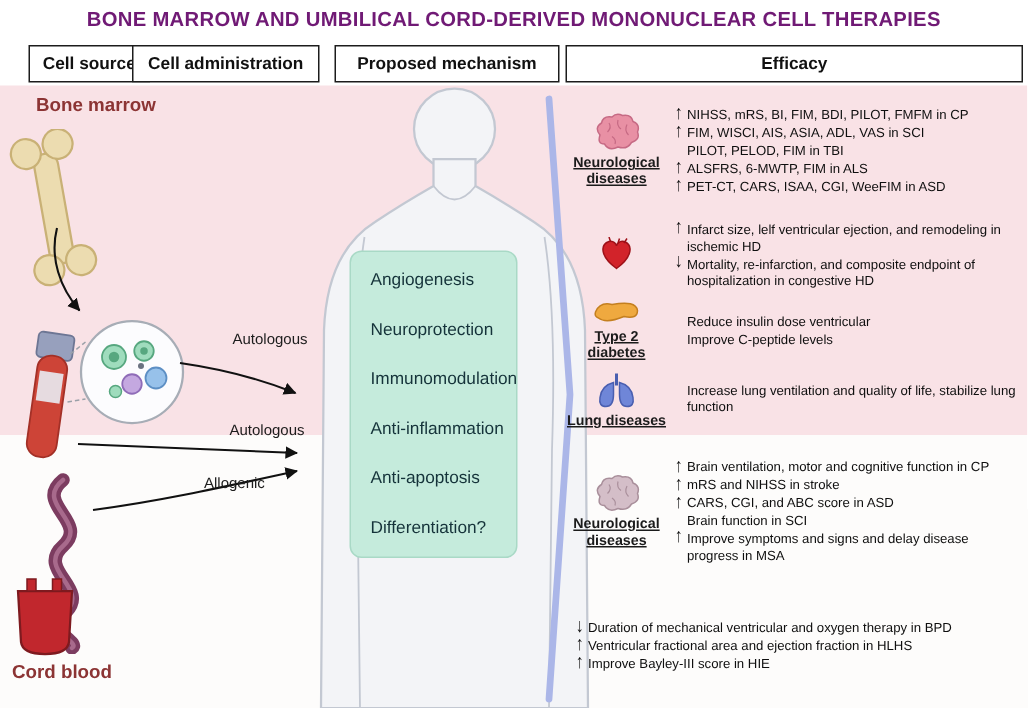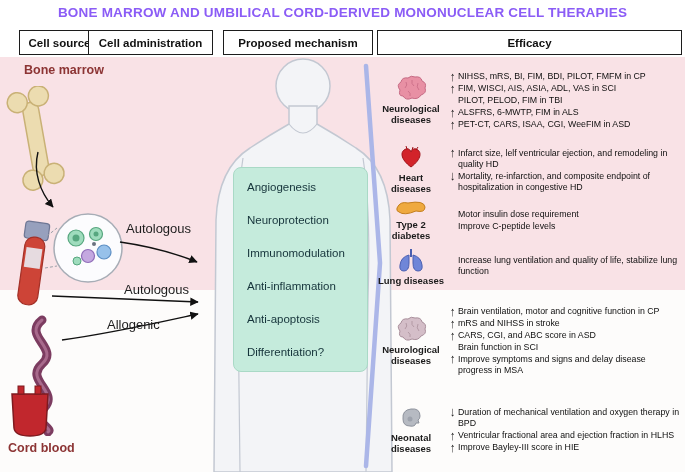--- a/index.html
+++ b/index.html
@@ -1,43 +1,43 @@
 <!DOCTYPE html>
 <html><head>
 <meta charset="utf-8">
 <style>
   html,body{margin:0;padding:0;background:#fff;}
   .canvas{position:relative;width:685px;height:472px;background:#fff;
           font-family:"Liberation Sans",sans-serif;overflow:hidden;}
   .band-pink{position:absolute;left:0;top:57px;width:685px;height:233px;background:#f9e2e6;}
   .band-white{position:absolute;left:0;top:290px;width:685px;height:182px;background:#fdfcfb;}
   .title{position:absolute;top:5px;left:0;width:100%;text-align:center;font-weight:bold;
-         font-size:13.5px;letter-spacing:.2px;color:#8b5cf6;}
+         font-size:13.5px;letter-spacing:.2px;color:#701a75;}
   .hdr{position:absolute;top:30px;height:25px;border:1.6px solid #1c1c1c;background:#fff;
        display:flex;align-items:center;justify-content:center;font-weight:bold;font-size:11.5px;
        color:#111;box-sizing:border-box;z-index:6;}
   #hdr1{left:3px;width:81px;margin-left:16px;} #hdr2{left:88px;width:125px;}
   #hdr3{left:223px;width:150px;} #hdr4{left:377px;width:305px;}
   .src-label{position:absolute;font-weight:bold;font-size:12.5px;color:#8c3434;z-index:5;}
   #bone-marrow-label{left:8px;top:63px;padding-left:16px;} #cord-blood-label{left:8px;top:441px;}
-  .admin-label{position:absolute;font-size:13px;color:#1d1d1d;z-index:5;}
+  .admin-label{position:absolute;font-size:10px;color:#1d1d1d;z-index:5;margin-left:29px;}
   #adm1{left:126px;top:221px;} #adm2{left:124px;top:282px;} #adm3{left:107px;top:317px;}
   .illus{position:absolute;z-index:4;}
   .anno{position:absolute;left:0;top:0;z-index:4;pointer-events:none;}
   .bodysvg{position:absolute;left:0;top:0;z-index:2;pointer-events:none;}
-  .mech-box{position:absolute;left:233px;top:167px;width:135px;height:205px;background:#c5ebdc;
+  .mech-box{position:absolute;left:233px;top:167px;width:112px;height:205px;background:#c5ebdc;
             border:1px solid #a9d9c6;border-radius:8px;display:flex;flex-direction:column;
             justify-content:space-between;padding:13px 6px 13px 13px;box-sizing:border-box;
             font-size:11.5px;color:#15333a;z-index:5;}
   .bracket{position:absolute;left:0;top:0;z-index:3;pointer-events:none;}
   .eff-section{position:absolute;left:378px;width:304px;display:flex;align-items:center;z-index:5;}
   #sec1{top:60px;height:80px;} #sec2{top:140px;height:60px;} #sec3{top:200px;height:40px;}
   #sec4{top:242px;height:48px;} #sec5{top:291px;height:99px;} #sec6{top:391px;height:78px;}
   .eff-icon-col{width:66px;flex:none;display:flex;flex-direction:column;align-items:center;}
-  .eff-label{font-weight:bold;font-size:9.5px;color:#1b1b1b;text-align:center;line-height:11px;margin-top:2px;}
+  .eff-label{font-weight:bold;font-size:9.5px;color:#1b1b1b;text-align:center;line-height:11px;margin-top:2px;text-decoration:underline;}
   .eff-entries{flex:1;margin-left:3px;}
   .eff-entry{display:flex;font-size:8.8px;line-height:11px;color:#0f0f0f;margin:1px 0;}
   .eff-entry .arrow{width:11px;flex:none;text-align:center;font-size:10.5px;
                     transform:scaleY(1.25);transform-origin:center;}
   .eff-entry .txt{flex:1;}
 </style>
 </head>
 <body>
 
 <div class="canvas">
@@ -166,45 +166,44 @@
         </div>
     </div>
   </div>
 
   <div class="eff-section" id="sec2">
     <div class="eff-icon-col">
       <svg width="26" height="24" viewBox="0 0 26 24">
         <path d="M13 21 C2 13 2 5 8 3 C11 2 13 5 13 6 C13 5 15 2 18 3 C24 5 24 13 13 21 Z" fill="#d2232a" stroke="#9e1118" stroke-width="1"></path>
         <path d="M9 3 L8 0 M14 4 L15 1 M18 4 L20 1" stroke="#9e1118" stroke-width="1" fill="none"></path>
       </svg>
-      <div class="eff-label">Heart diseases</div>
-    </div>
-    <div class="eff-entries">
-      <div class="eff-entry">
-          <span class="arrow">↑</span>
-          <span class="txt">Infarct size, lelf ventricular ejection, and remodeling in quality HD</span>
+    </div>
+    <div class="eff-entries">
+      <div class="eff-entry">
+          <span class="arrow">↑</span>
+          <span class="txt">Infarct size, lelf ventricular ejection, and remodeling in ischemic HD</span>
         </div>
       <div class="eff-entry">
           <span class="arrow">↓</span>
           <span class="txt">Mortality, re-infarction, and composite endpoint of hospitalization in congestive HD</span>
         </div>
     </div>
   </div>
 
   <div class="eff-section" id="sec3">
     <div class="eff-icon-col">
       <svg width="34" height="18" viewBox="0 0 34 18">
         <path d="M3 9 Q6 2 14 4 Q30 1 31 8 Q31 14 22 12 Q10 17 5 13 Q2 12 3 9 Z" fill="#efa93f" stroke="#c47f1f" stroke-width="1"></path>
       </svg>
       <div class="eff-label">Type 2 diabetes</div>
     </div>
     <div class="eff-entries">
       <div class="eff-entry">
           <span class="arrow"></span>
-          <span class="txt">Motor insulin dose requirement</span>
+          <span class="txt">Reduce insulin dose ventricular</span>
         </div>
       <div class="eff-entry">
           <span class="arrow"></span>
           <span class="txt">Improve C-peptide levels</span>
         </div>
     </div>
   </div>
 
   <div class="eff-section" id="sec4">
     <div class="eff-icon-col">
@@ -249,31 +248,24 @@
           <span class="txt">Brain function in SCI</span>
         </div>
       <div class="eff-entry">
           <span class="arrow">↑</span>
           <span class="txt">Improve symptoms and signs and delay disease progress in MSA</span>
         </div>
     </div>
   </div>
 
   <div class="eff-section" id="sec6">
-    <div class="eff-icon-col">
-      <svg width="26" height="24" viewBox="0 0 26 24">
-        <path d="M5 13 Q4 4 13 3 Q22 2 22 10 Q22 13 20 14 L21 17 L18 17 Q17 21 12 20 Q5 20 5 13 Z" fill="#b6bac2" stroke="#8d929c" stroke-width="1"></path>
-        <circle cx="12" cy="13" r="2.5" fill="#9da2ac"></circle>
-      </svg>
-      <div class="eff-label">Neonatal diseases</div>
-    </div>
     <div class="eff-entries">
       <div class="eff-entry">
           <span class="arrow">↓</span>
-          <span class="txt">Duration of mechanical ventilation and oxygen therapy in BPD</span>
+          <span class="txt">Duration of mechanical ventricular and oxygen therapy in BPD</span>
         </div>
       <div class="eff-entry">
           <span class="arrow">↑</span>
           <span class="txt">Ventricular fractional area and ejection fraction in HLHS</span>
         </div>
       <div class="eff-entry">
           <span class="arrow">↑</span>
           <span class="txt">Improve Bayley-III score in HIE</span>
         </div>
     </div>

